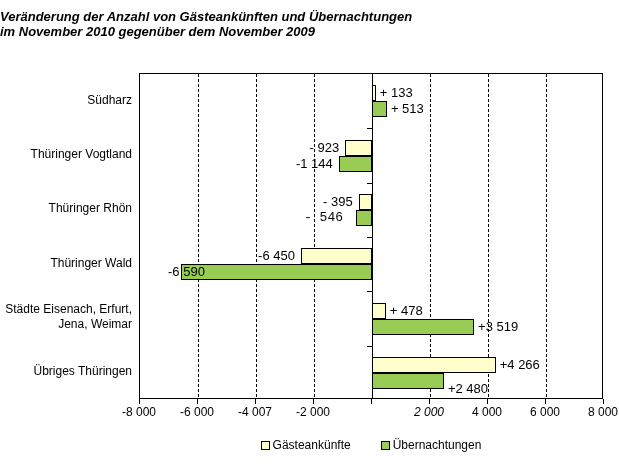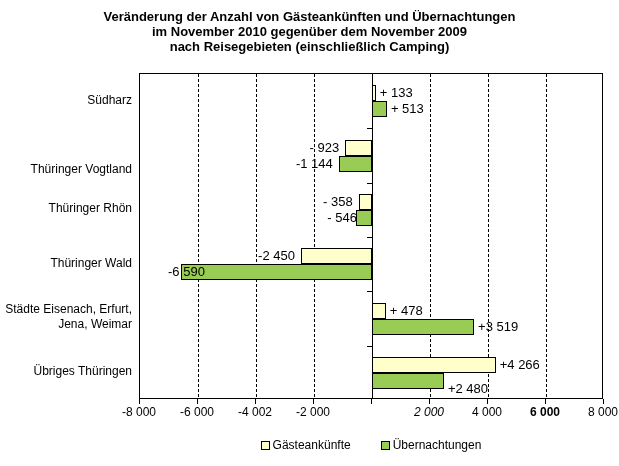--- a/index.html
+++ b/index.html
@@ -4,21 +4,21 @@
 <style>
   * { margin:0; padding:0; box-sizing:border-box; }
   html,body { background:#fff; }
   body {
     width:619px; height:466px; position:relative; overflow:hidden;
     font-family:"Liberation Sans", sans-serif; color:#000;
   }
   .chart { position:absolute; left:0; top:0; width:619px; height:466px; }
   .title {
     position:absolute; top:9px; left:0; width:100%;
-    text-align:center; font-weight:bold; font-size:13px; line-height:15px;
+    text-align:left; font-weight:bold; font-size:13px; line-height:15px;font-style:italic;
   }
   .plot {
     position:absolute; left:139px; top:73px; width:464px; height:326px;
     border:1px solid #000; background:#fff;
   }
   .gridline {
     position:absolute; top:0; bottom:0; width:1px;
     background-image:repeating-linear-gradient(to bottom, #000 0 3px, transparent 3px 5px);
   }
   .zeroline { position:absolute; top:0; bottom:0; width:1px; background:#000; }
@@ -43,89 +43,88 @@
   .legend-item { display:flex; align-items:center; gap:3px; }
   .swatch { display:inline-block; width:9px; height:9px; border:1px solid #000; }
 </style>
 </head>
 <body>
 
 <div class="chart" id="chart">
   <div class="title">
     <div>Veränderung der Anzahl von Gästeankünften und Übernachtungen</div>
     <div>im November 2010 gegenüber dem November 2009</div>
-    <div>nach Reisegebieten (einschließlich Camping)</div>
   </div>
 
   <div class="plot" id="plot">
       <div class="gridline" style="left: 58px;"></div>
       <div class="gridline" style="left: 116px;"></div>
       <div class="gridline" style="left: 174px;"></div>
       <div class="gridline" style="left: 290px;"></div>
       <div class="gridline" style="left: 348px;"></div>
       <div class="gridline" style="left: 406px;"></div>
       <div class="zeroline" style="left: 232px;"></div>
       <div class="cat-tick" style="top: 54px; left: 227px;"></div>
       <div class="cat-tick" style="top: 109px; left: 227px;"></div>
       <div class="cat-tick" style="top: 163px; left: 227px;"></div>
       <div class="cat-tick" style="top: 217px; left: 227px;"></div>
       <div class="cat-tick" style="top: 272px; left: 227px;"></div>
       <div class="bar" style="top: 11.1667px; width: 3.857px; background: rgb(255, 255, 204); left: 232px;"></div>
       <div class="bar-label" style="top: 11.1667px; left: 239.857px;">+ 133</div>
       <div class="bar" style="top: 65.5px; width: 26.767px; background: rgb(255, 255, 204); left: 205.233px;"></div>
       <div class="bar-label" style="top: 65.5px; right: 262.767px;">- 923</div>
       <div class="bar" style="top: 119.833px; width: 13.253px; background: rgb(255, 255, 204); left: 218.747px;"></div>
-      <div class="bar-label" style="top: 119.833px; right: 249.253px;">- 358</div>
+      <div class="bar-label" style="top: 119.833px; right: 249.253px;">- 395</div>
       <div class="bar" style="top: 174.167px; width: 71.05px; background: rgb(255, 255, 204); left: 160.95px;"></div>
-      <div class="bar-label" style="top: 174.167px; right: 307.05px;">-2 450</div>
+      <div class="bar-label" style="top: 174.167px; right: 307.05px;">-6 450</div>
       <div class="bar" style="top: 228.5px; width: 13.862px; background: rgb(255, 255, 204); left: 232px;"></div>
       <div class="bar-label" style="top: 228.5px; left: 249.862px;">+ 478</div>
       <div class="bar" style="top: 282.833px; width: 123.714px; background: rgb(255, 255, 204); left: 232px;"></div>
       <div class="bar-label" style="top: 282.833px; left: 359.714px;">+4 266</div>
       <div class="bar" style="top: 27.1667px; width: 14.877px; background: rgb(153, 204, 85); left: 232px;"></div>
       <div class="bar-label" style="top: 27.1667px; left: 250.877px;">+ 513</div>
       <div class="bar" style="top: 81.5px; width: 33.176px; background: rgb(153, 204, 85); left: 198.824px;"></div>
       <div class="bar-label" style="top: 81.5px; right: 269.176px;">-1 144</div>
       <div class="bar" style="top: 135.833px; width: 15.834px; background: rgb(153, 204, 85); left: 216.166px;"></div>
-      <div class="bar-label" style="top: 135.833px; right: 245px;">- 546</div>
+      <div class="bar-label" style="top: 135.833px; right: 259px; font-family: Liberation Mono, monospace;">- 546</div>
       <div class="bar" style="top: 190.167px; width: 191.11px; background: rgb(153, 204, 85); left: 40.89px;"></div>
       <div class="bar-label" style="top: 190.167px; left: 28px;">-6 590</div>
       <div class="bar" style="top: 244.5px; width: 102.051px; background: rgb(153, 204, 85); left: 232px;"></div>
       <div class="bar-label" style="top: 244.5px; left: 338.051px;">+3 519</div>
       <div class="bar" style="top: 298.833px; width: 71.92px; background: rgb(153, 204, 85); left: 232px;"></div>
       <div class="bar-label" style="top: 298.833px; left: 307.92px; margin-top: 8px;">+2 480</div>
     </div>
 
   <div class="legend">
     <div class="legend-item">
       <span class="swatch" style="background: rgb(255, 255, 204);"></span>
       <span>Gästeankünfte</span>
     </div>
     <div class="legend-item">
       <span class="swatch" style="background: rgb(153, 204, 85);"></span>
       <span>Übernachtungen</span>
     </div>
   </div>
 <div class="x-tick-label" style="left: 109px;">-8 000</div>
     <div class="x-tick-label" style="left: 167px;">-6 000</div>
-    <div class="x-tick-label" style="left: 225px;">-4 002</div>
+    <div class="x-tick-label" style="left: 225px;">-4 007</div>
     <div class="x-tick-label" style="left: 283px;">-2 000</div>
     <div class="x-tick-label" style="left: 399px; font-style: italic;">2 000</div>
     <div class="x-tick-label" style="left: 457px;">4 000</div>
-    <div class="x-tick-label" style="left: 515px; font-weight: bold;">6 000</div>
+    <div class="x-tick-label" style="left: 515px;">6 000</div>
     <div class="x-tick-label" style="left: 573px;">8 000</div>
     <div class="x-tick" style="left: 139px;"></div>
     <div class="x-tick" style="left: 197px;"></div>
     <div class="x-tick" style="left: 255px;"></div>
     <div class="x-tick" style="left: 313px;"></div>
     <div class="x-tick" style="left: 429px;"></div>
     <div class="x-tick" style="left: 487px;"></div>
     <div class="x-tick" style="left: 545px;"></div>
     <div class="x-tick" style="left: 603px;"></div>
     <div class="x-tick" style="left: 371px;"></div>
     <div class="cat-label" style="top: 73px; height: 54.3333px;">Südharz</div>
-    <div class="cat-label" style="top: 142px; height: 54.3333px;">Thüringer Vogtland</div>
+    <div class="cat-label" style="top: 127px; height: 54.3333px;">Thüringer Vogtland</div>
     <div class="cat-label" style="top: 181.667px; height: 54.3333px;">Thüringer Rhön</div>
     <div class="cat-label" style="top: 236px; height: 54.3333px;">Thüringer Wald</div>
     <div class="cat-label" style="top: 290.333px; height: 54.3333px;">Städte Eisenach, Erfurt,
 Jena, Weimar</div>
     <div class="cat-label" style="top: 344.667px; height: 54.3333px;">Übriges Thüringen</div>
   </div>
 
 </body></html>

